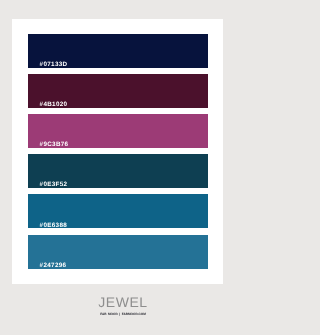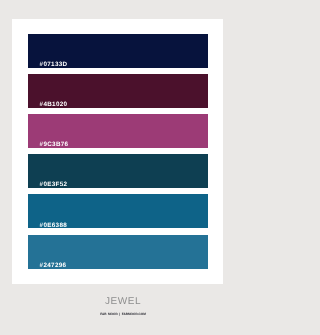--- a/index.html
+++ b/index.html
@@ -9,21 +9,21 @@
        font-family:"Liberation Sans",sans-serif;}
   .page{position:relative;width:236px;height:335px;background:#eae8e6;overflow:hidden;}
   .card{position:absolute;left:12px;top:18.5px;width:211px;height:265.5px;background:#ffffff;}
   .swatches{position:absolute;left:16px;top:15px;width:180px;}
   .swatch{position:relative;width:180px;height:34.1px;margin-bottom:6.14px;}
   .swatch:last-child{margin-bottom:0;}
   .hex{position:absolute;filter:blur(0px);left:11.6px;bottom:-0.42px;color:#ffffff;
        font-size:6.3px;line-height:6.3px;letter-spacing:0.32px;font-weight:bold;
        white-space:nowrap;font-family:"Liberation Sans",sans-serif;}
   .footer{position:absolute;left:5px;top:298.2px;width:236px;text-align:center;filter:blur(0px);}
-  .title{font-size:10px;line-height:8.6px;letter-spacing:0.55px;color:#8e8e8e;white-space:nowrap;}
+  .title{font-size:14px;line-height:8.6px;letter-spacing:0.55px;color:#8e8e8e;white-space:nowrap;}
   .brand{font-size:3.15px;line-height:3.15px;letter-spacing:-0.01px;color:#2b2b33;
          margin-top:6.5px;font-weight:bold;white-space:pre;word-spacing:0.7px;}
 </style>
 </head>
 <body>
 
 <div class="page">
 
   <div class="card">
     <div class="swatches">

